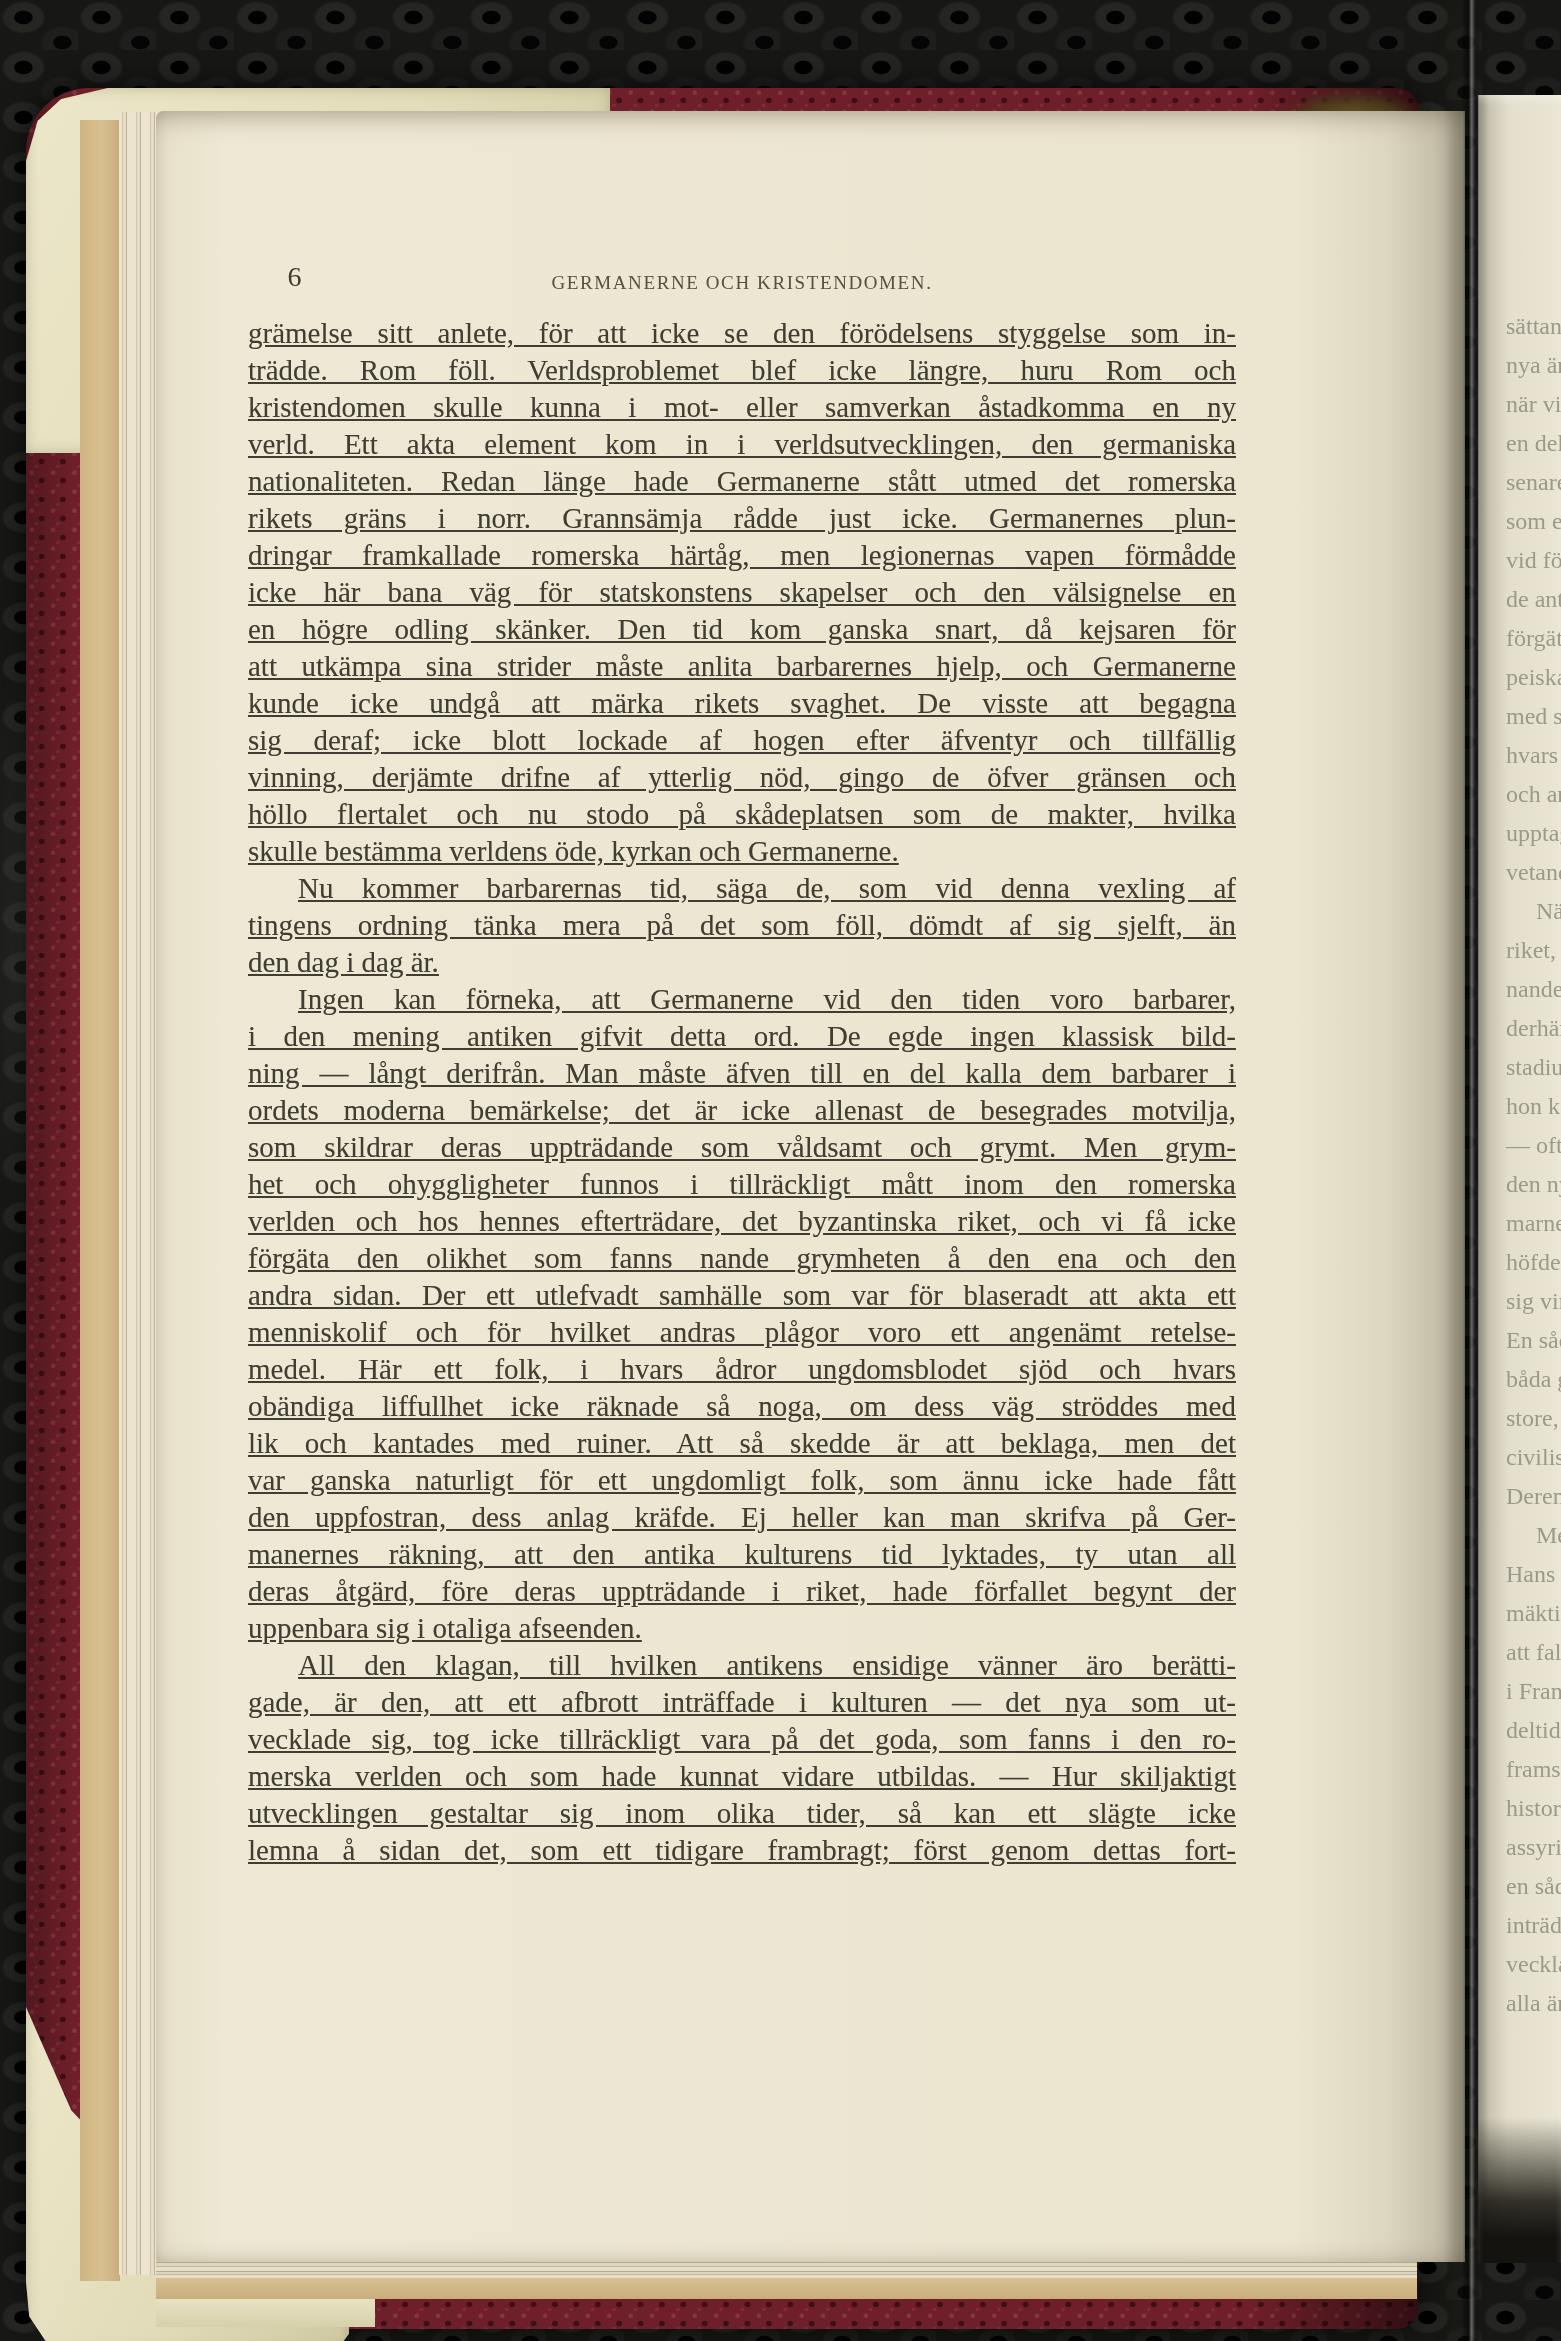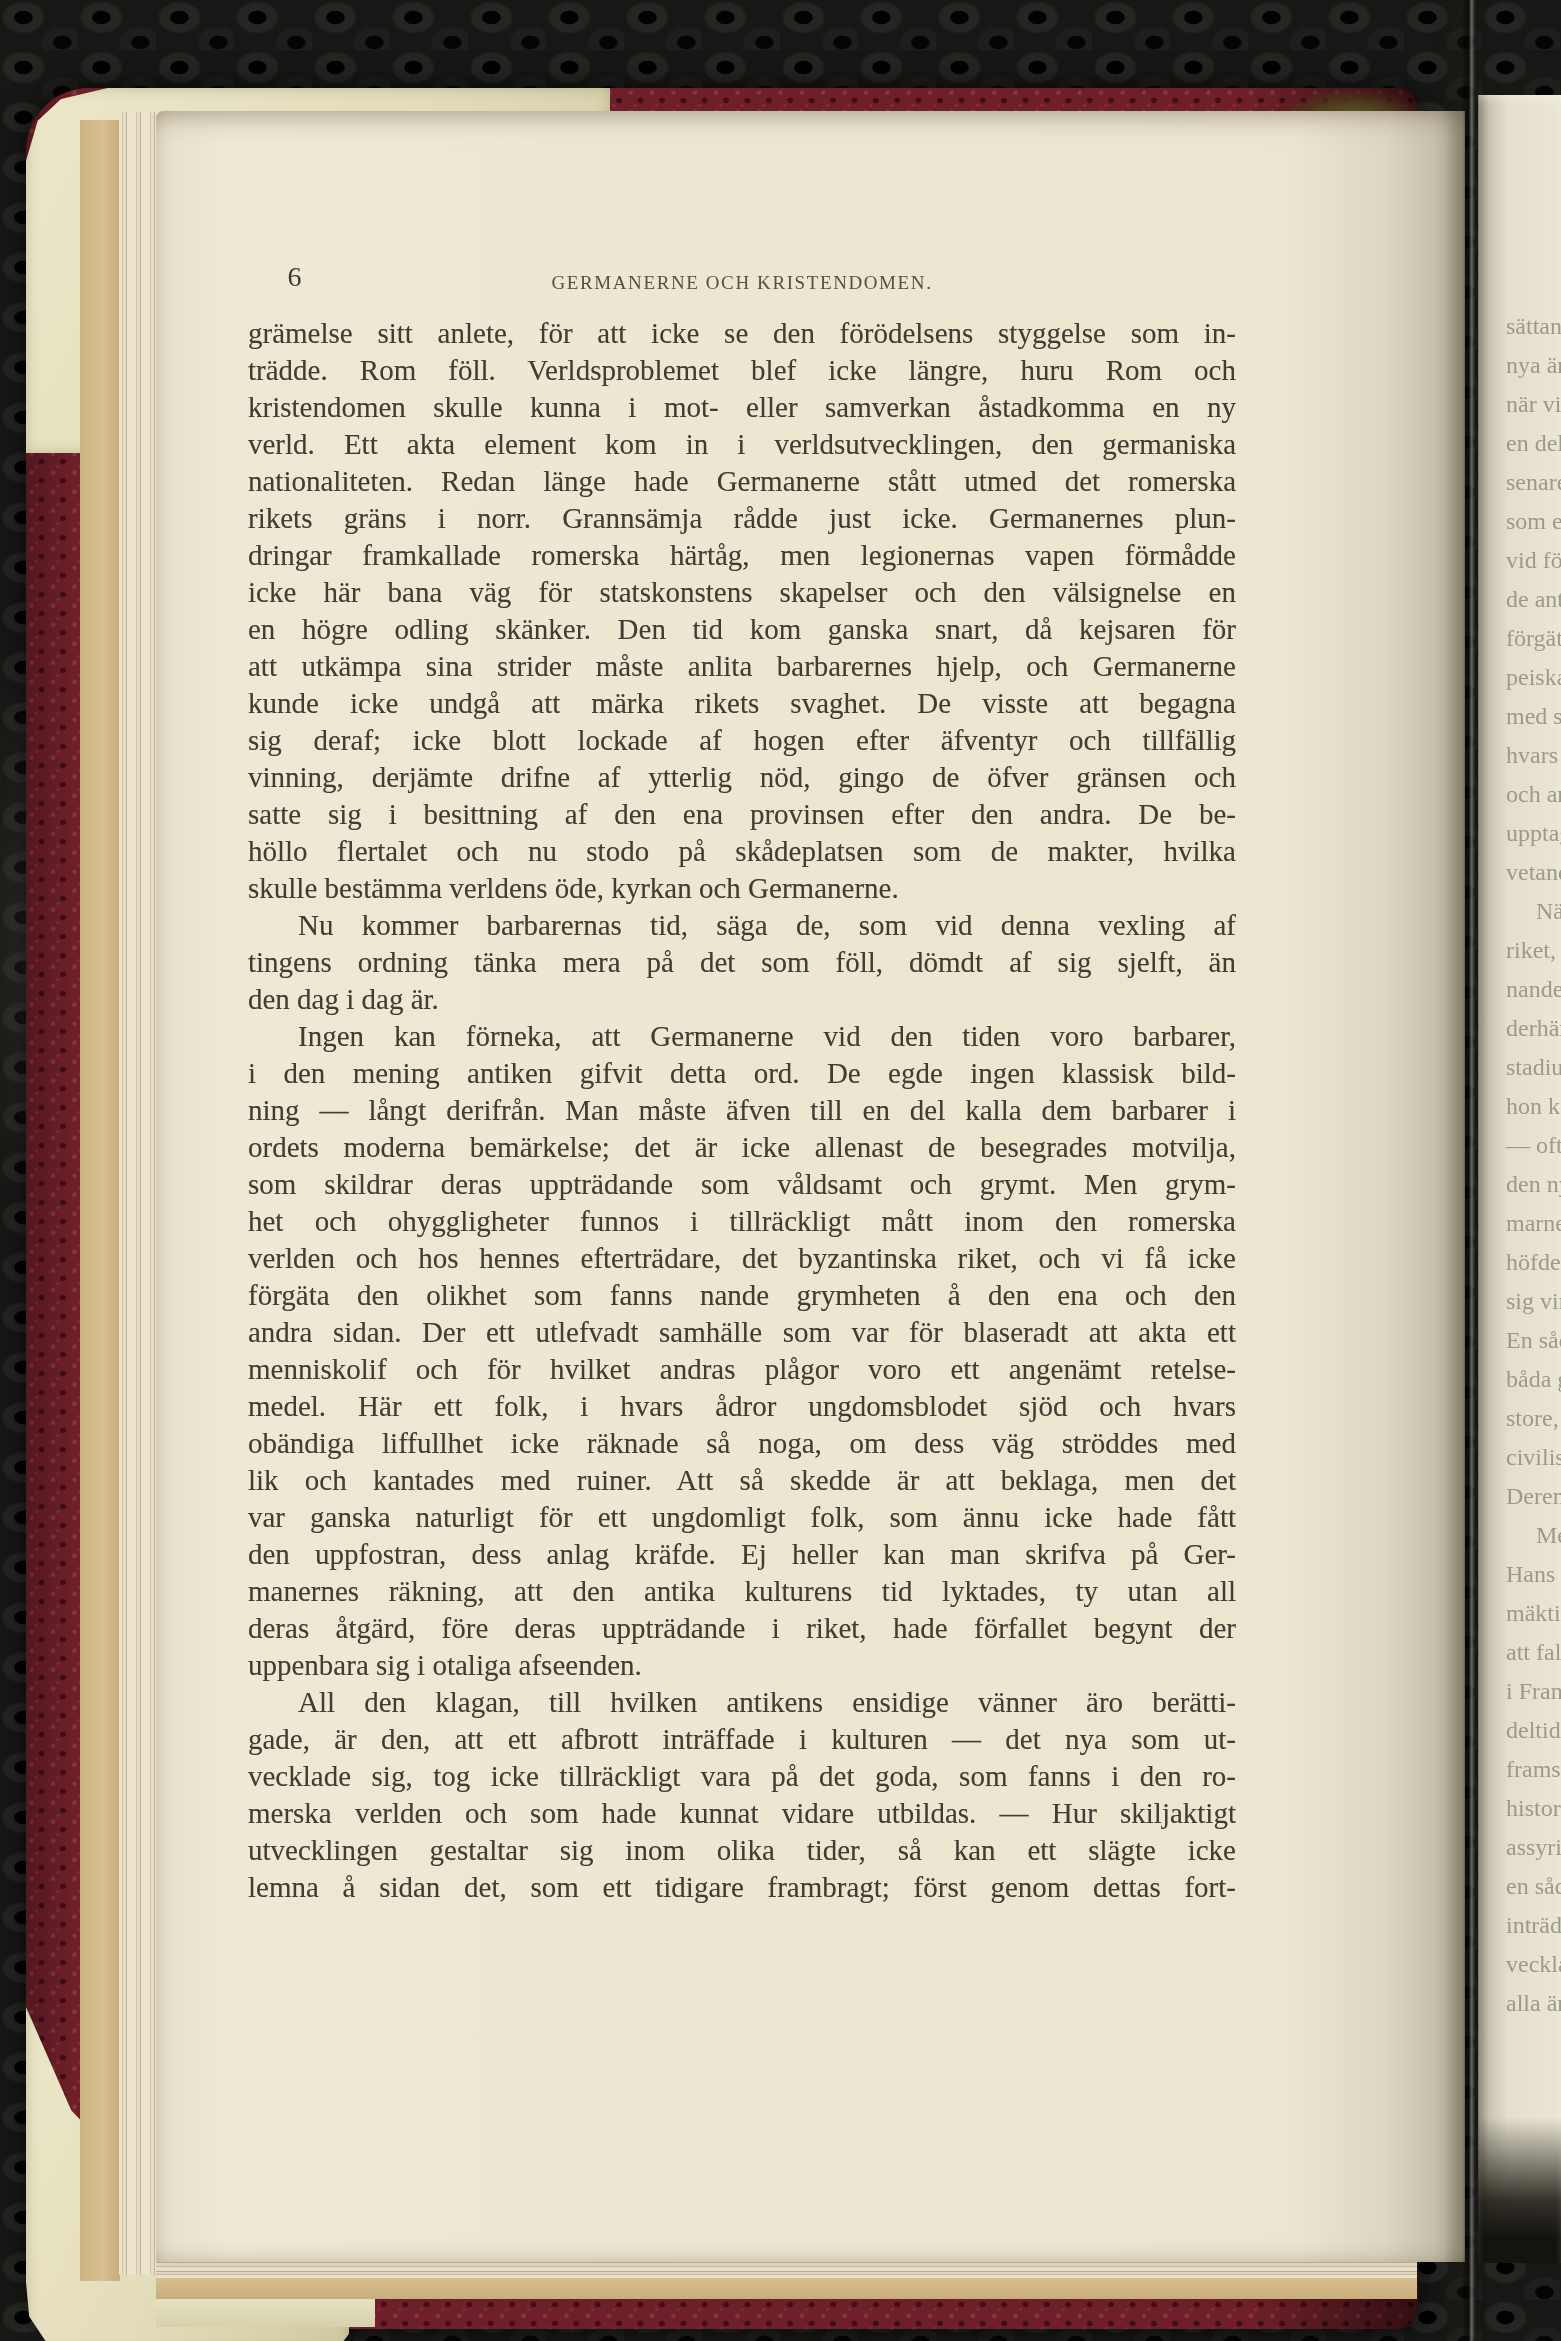--- a/index.html
+++ b/index.html
@@ -63,21 +63,21 @@
     border-radius:7.3px 0 0 3.1px;
     background:linear-gradient(90deg,#e7e0ca 0,#eee8d4 68px,#ece5d0 1136px,#ddd6c1 1230px,#c3bca7 1287px,#a8a28e 1309px);
     box-shadow:inset 0 14.6px 26px -11.5px rgba(90,78,52,.5), inset 0 -11.5px 21px -12.5px rgba(90,78,52,.35);
   }
   #page-number{left:263px;top:261px;width:63px;font-size:28px;color:#3f3c32;text-align:center;}
   #running-header{left:248px;top:272px;width:988px;text-align:center;
     font-size:19px;letter-spacing:1.6px;color:#55503f;white-space:nowrap;}
   #body-text{left:248px;top:315px;width:988px;color:#403d33;
     font-size:29px;text-shadow:0 0 0.5px rgba(64,60,48,.35);}
   #body-text .line{height:37px;line-height:37px;white-space:nowrap;
-    text-align:justify;text-align-last:justify;text-justify:inter-word;}
+    text-align:justify;text-align-last:justify;text-justify:inter-word;text-decoration:underline;}
   #body-text .line.indent{padding-left:50px;}
   #body-text .line.parend{text-align-last:left;}
 
   #glass-line{left:1463px;top:0;width:15.6px;height:2342px;z-index:9;
     background:linear-gradient(90deg, rgba(10,10,10,.18), rgba(8,8,8,.72) 35%, rgba(165,165,158,.55) 54%, rgba(25,25,25,.6) 75%, rgba(0,0,0,.15));
     box-shadow:-10.4px 0 17.7px rgba(40,35,22,.30);}
 
   #next-page{left:1478px;top:95px;width:83px;height:2168px;overflow:hidden;
     background:
       linear-gradient(180deg, rgba(0,0,0,0) 0, rgba(0,0,0,0) 2022px, rgba(20,18,12,.85) 2106px, #14130f 2142px),
@@ -118,21 +118,20 @@
       <div class="line">verld.  Ett akta element kom in i verldsutvecklingen, den germaniska</div>
       <div class="line">nationaliteten.  Redan länge hade Germanerne stått utmed det romerska</div>
       <div class="line">rikets gräns i norr.  Grannsämja rådde just icke.  Germanernes plun-</div>
       <div class="line">dringar framkallade romerska härtåg, men legionernas vapen förmådde</div>
       <div class="line">icke här bana väg för statskonstens skapelser och den välsignelse en</div>
       <div class="line">en högre odling skänker.  Den tid kom ganska snart, då kejsaren för</div>
       <div class="line">att utkämpa sina strider måste anlita barbarernes hjelp, och Germanerne</div>
       <div class="line">kunde icke undgå att märka rikets svaghet.  De visste att begagna</div>
       <div class="line">sig deraf; icke blott lockade af hogen efter äfventyr och tillfällig</div>
       <div class="line">vinning, derjämte drifne af ytterlig nöd, gingo de öfver gränsen och</div>
-      <div class="line">satte sig i besittning af den ena provinsen efter den andra.  De be-</div>
       <div class="line">höllo flertalet och nu stodo på skådeplatsen som de makter, hvilka</div>
       <div class="line parend">skulle bestämma verldens öde, kyrkan och Germanerne.</div>
       <div class="line indent">Nu kommer barbarernas tid, säga de, som vid denna vexling af</div>
       <div class="line">tingens ordning tänka mera på det som föll, dömdt af sig sjelft, än</div>
       <div class="line parend">den dag i dag är.</div>
       <div class="line indent">Ingen kan förneka, att Germanerne vid den tiden voro barbarer,</div>
       <div class="line">i den mening antiken gifvit detta ord.  De egde ingen klassisk bild-</div>
       <div class="line">ning — långt derifrån.  Man måste äfven till en del kalla dem barbarer i</div>
       <div class="line">ordets moderna bemärkelse; det är icke allenast de besegrades motvilja,</div>
       <div class="line">som skildrar deras uppträdande som våldsamt och grymt.  Men grym-</div>

